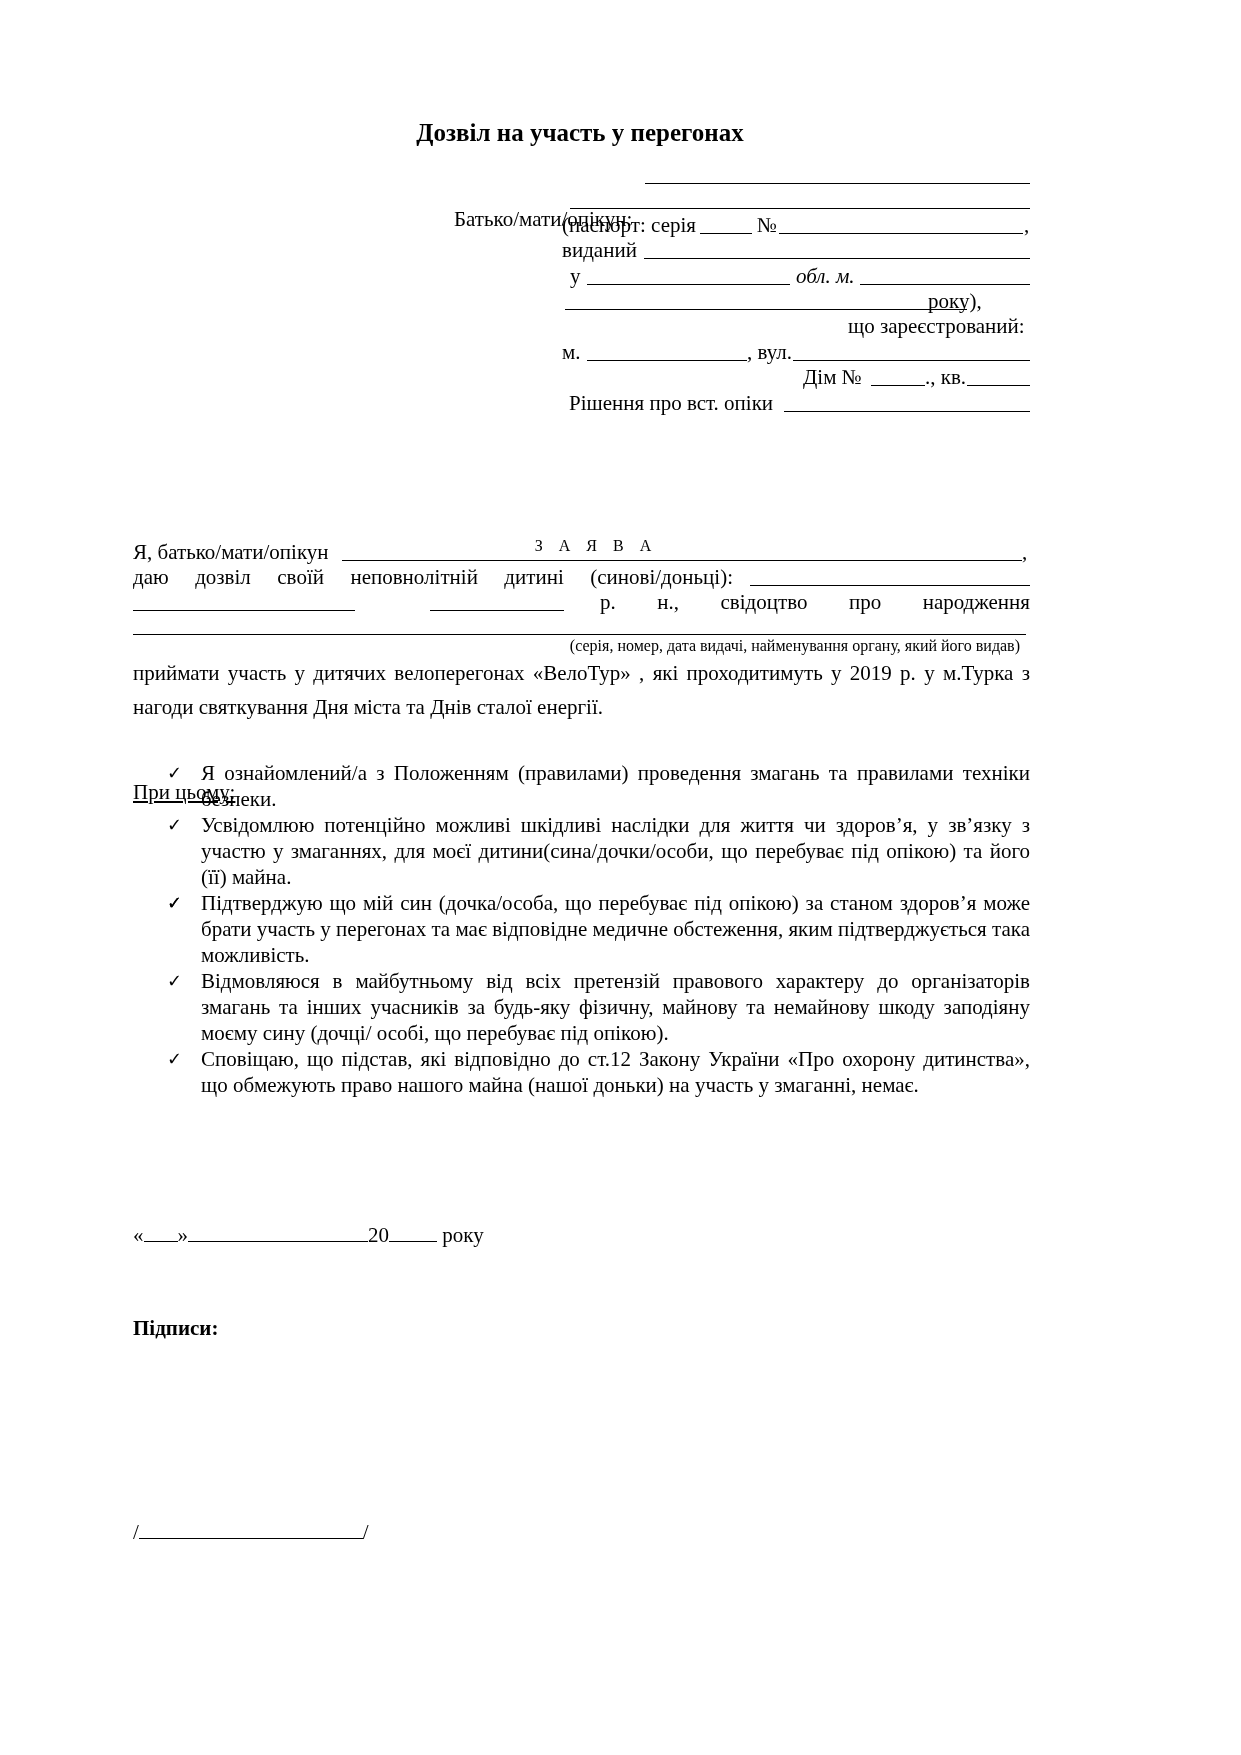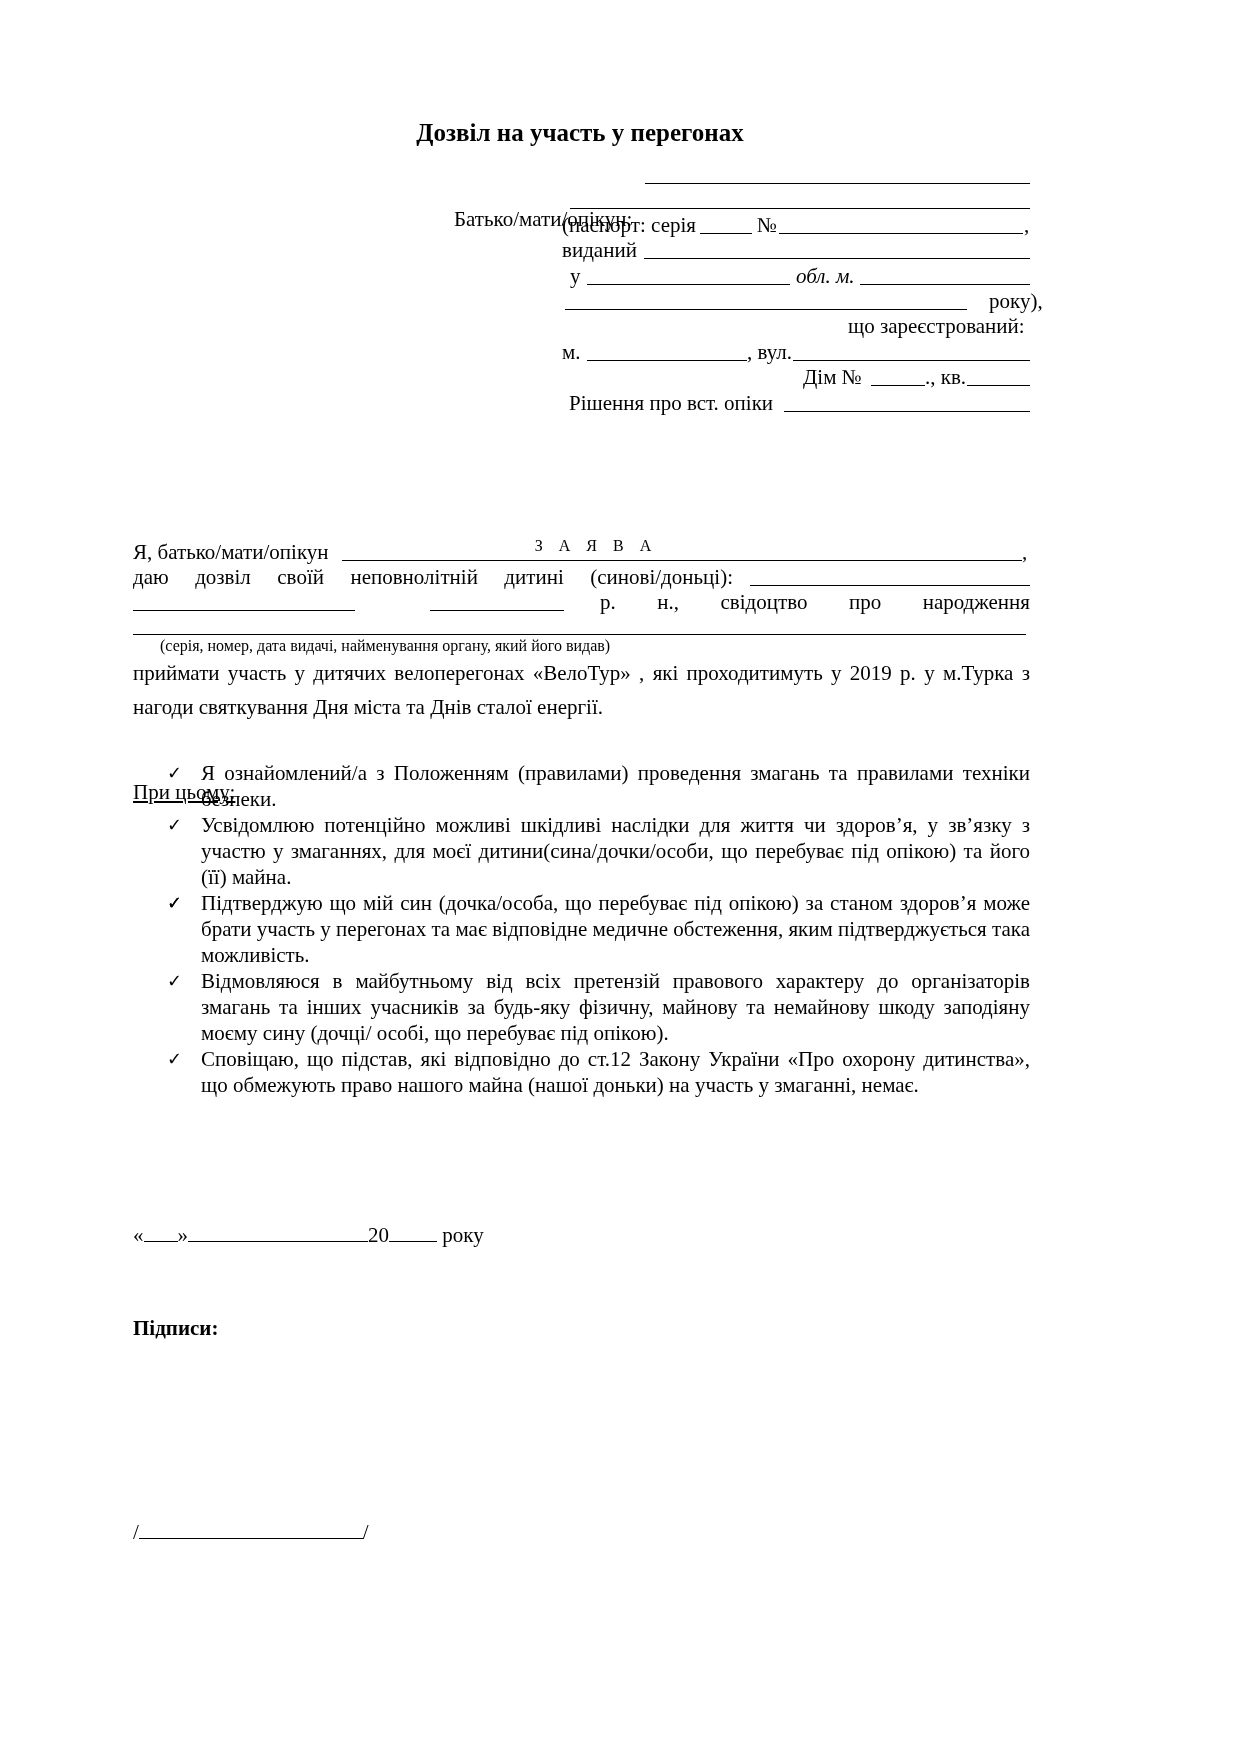--- a/index.html
+++ b/index.html
@@ -53,21 +53,21 @@
       left: 133px;
       width: 897px;
       display: flex;
       justify-content: space-between;
       align-items: center;
       line-height: 1;
       white-space: nowrap;
     }
     .caption {
       left: 0; width: 1160px; top: 710px;
-      text-align: left;
+      text-align: right;
       font-size: 16px;
     }
     .para {
       position: absolute;
       left: 133px;
       width: 897px;
       line-height: 34px;
       text-align: justify;
     }
     .underline-label { text-decoration: underline; }
@@ -118,21 +118,21 @@
 
     <div class="abs" style="left:562px; top:240px;">виданий</div>
     <div class="rline" style="left:644px; width:386px; top:258px;"></div>
 
     <div class="abs" style="left:570px; top:266px;">у</div>
     <div class="rline" style="left:587px; width:203px; top:284px;"></div>
     <div class="abs" style="left:796px; top:266px;font-style:italic;">обл. м.</div>
     <div class="rline" style="left:860px; width:170px; top:284px;"></div>
 
     <div class="rline" style="left:565px; width:402px; top:309px;"></div>
-    <div class="abs" style="left:989px; top:291px;">року),</div>
+    <div class="abs" style="left:928px; top:291px;">року),</div>
 
     <div class="abs" style="left:848px; top:316px;">що зареєстрований:</div>
 
     <div class="abs" style="left:562px; top:342px;">м.</div>
     <div class="rline" style="left:587px; width:160px; top:360px;"></div>
     <div class="abs" style="left:747px; top:342px;">, вул.</div>
     <div class="rline" style="left:793px; width:237px; top:360px;"></div>
 
     <div class="abs" style="left:803px; top:367px;">Дім №</div>
     <div class="rline" style="left:871px; width:54px; top:385px;"></div>

